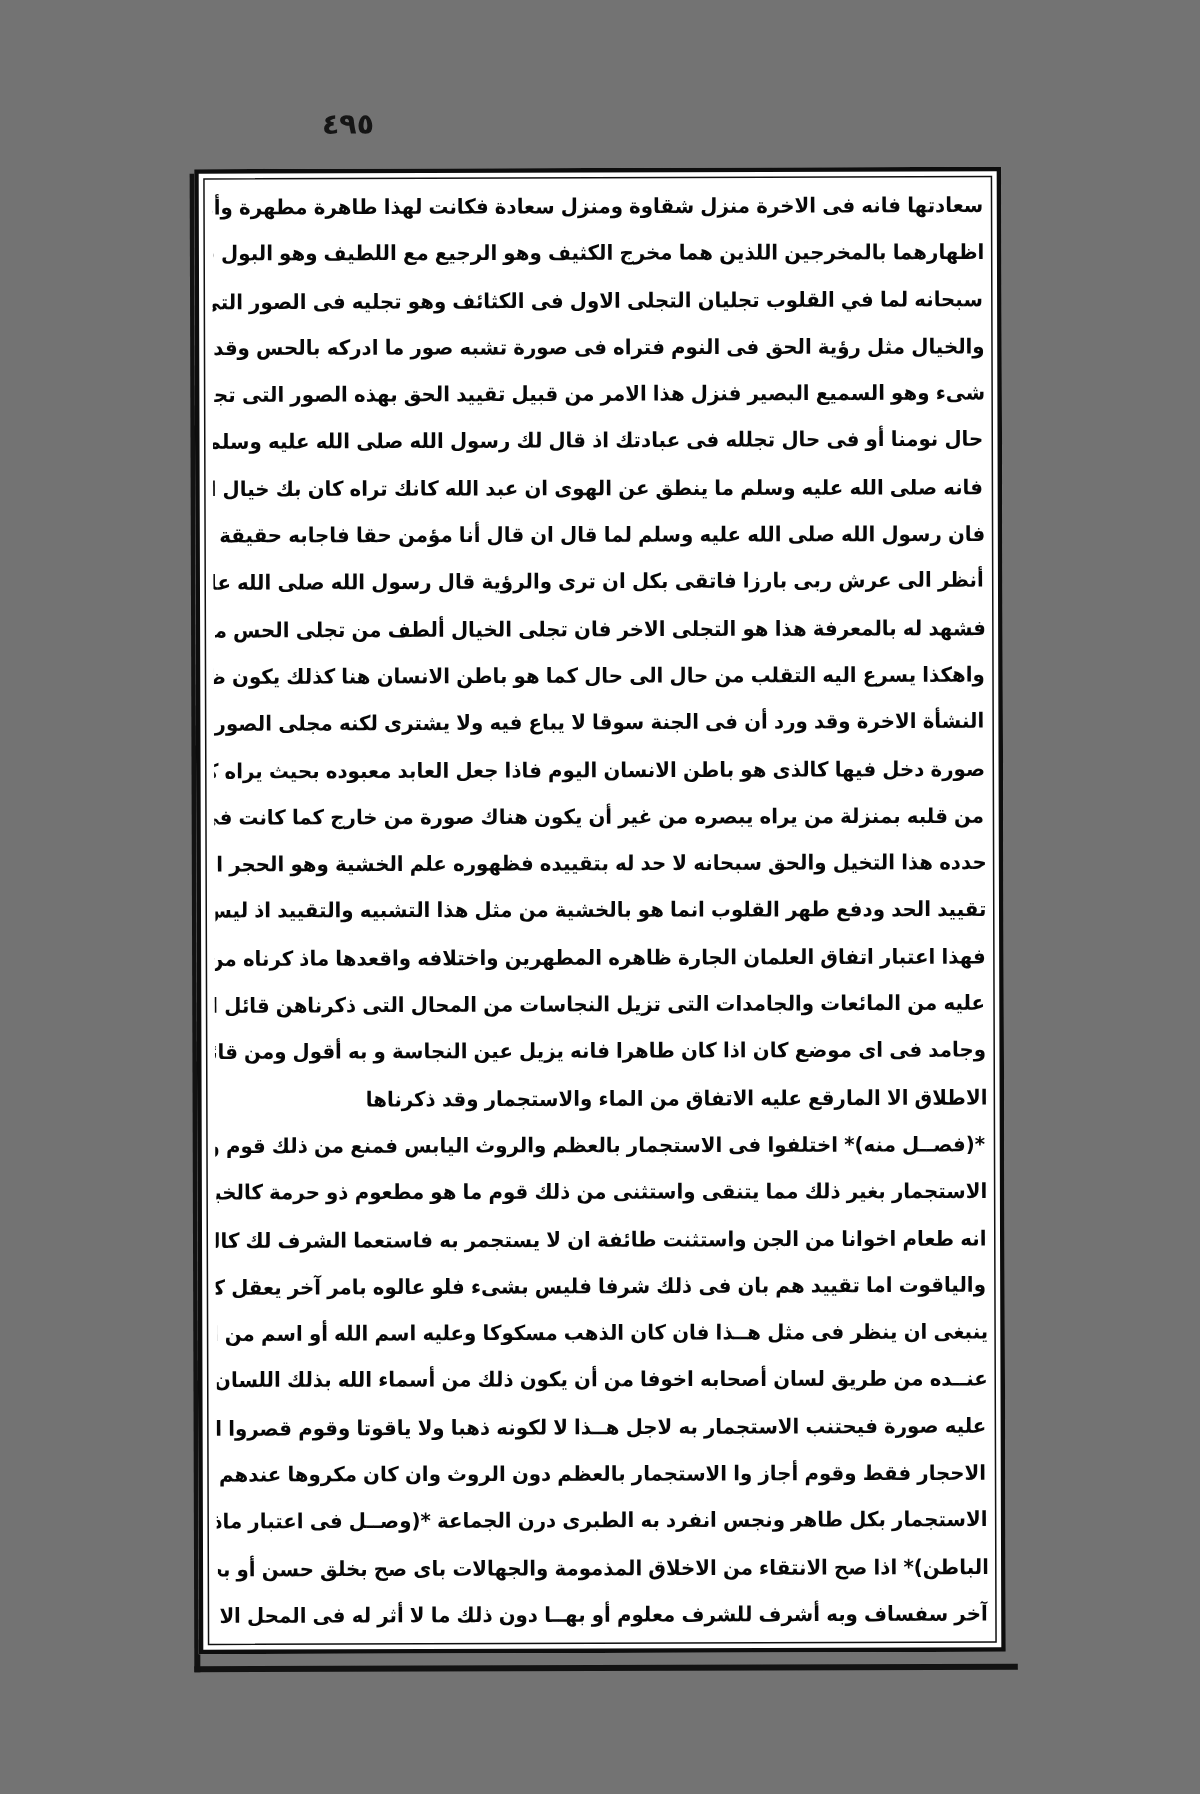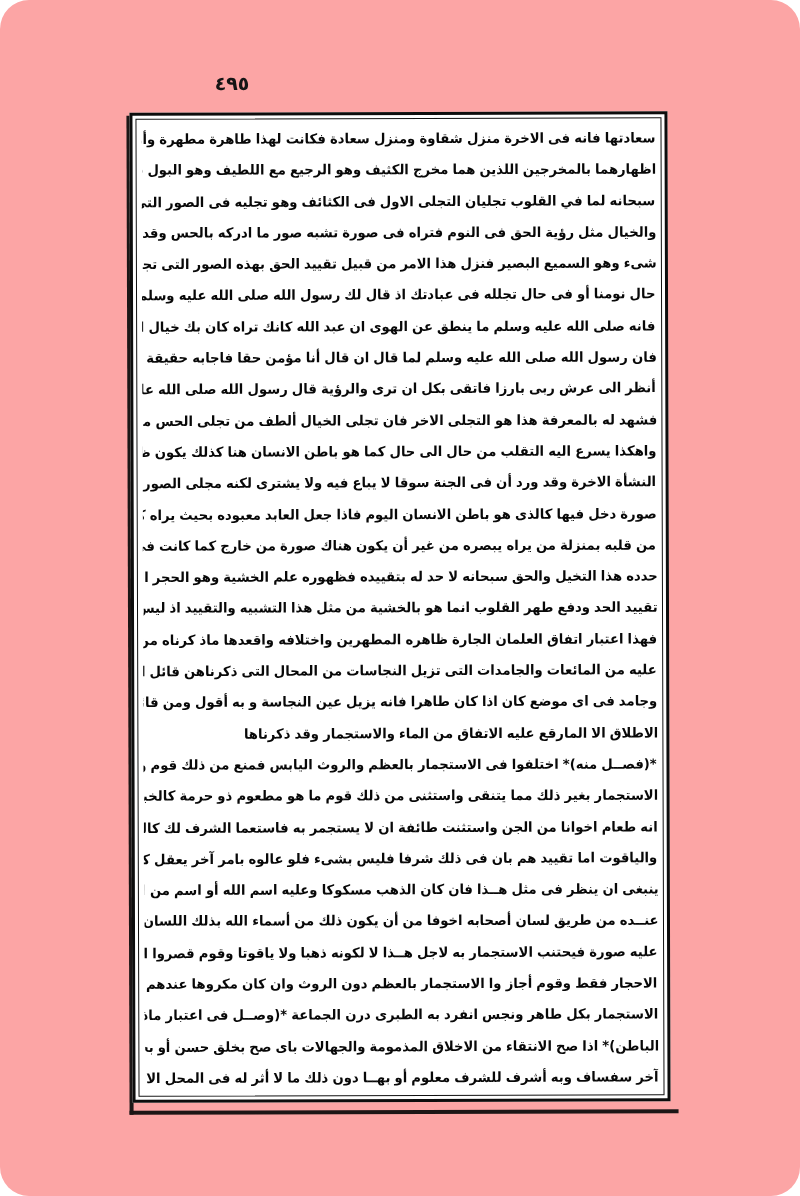--- a/index.html
+++ b/index.html
@@ -13,22 +13,21 @@
     height: 1196px;
     position: relative;
     overflow: hidden;
     font-family: "DejaVu Sans", sans-serif;
   }
 
   
   #page-sheet {
     position: absolute;
     inset: 0;
-    background: #fca5a5;
-    border-radius: 29px;
+    background: #737373;
   }
 
   
   #folio-number {
     position: absolute;
     top: 72px;
     left: 0;
     width: 800px;
     text-align: center;
     font-family: "DejaVu Sans", sans-serif;

